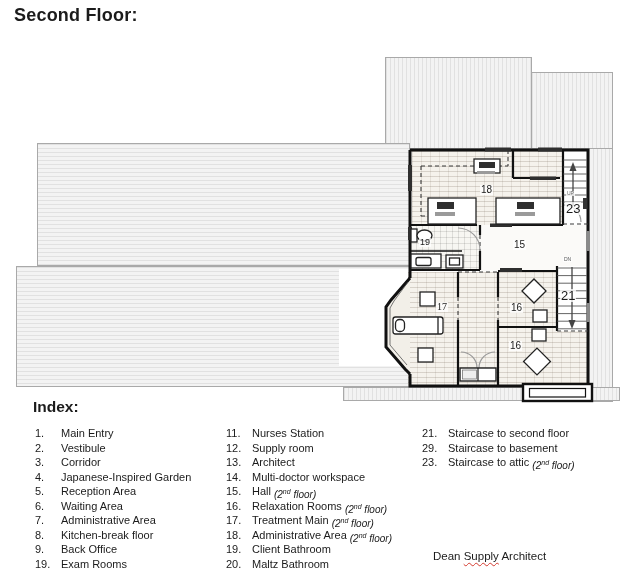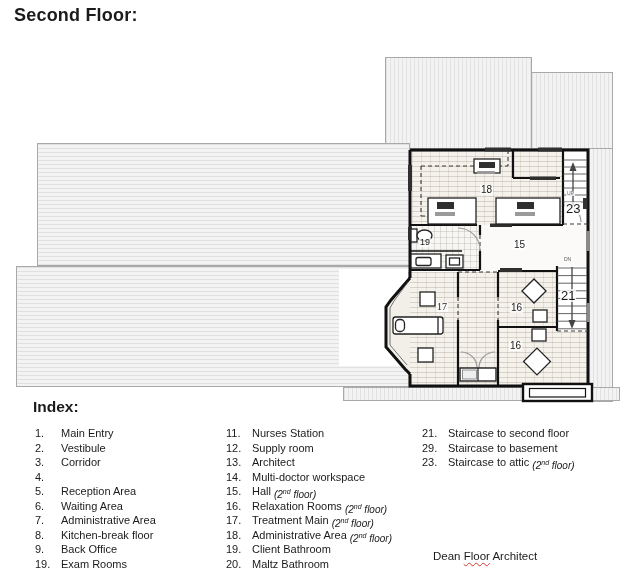--- a/index.html
+++ b/index.html
@@ -196,20 +196,21 @@
       <div class="index-row">
         <span class="idx-num">2.</span>
         <span class="idx-label">Vestibule</span>
       </div>
       <div class="index-row">
         <span class="idx-num">3.</span>
         <span class="idx-label">Corridor</span>
       </div>
       <div class="index-row">
         <span class="idx-num">4.</span>
+        <span class="idx-label">Japanese-Inspired Garden</span>
       </div>
       <div class="index-row">
         <span class="idx-num">5.</span>
         <span class="idx-label">Reception Area</span>
       </div>
       <div class="index-row">
         <span class="idx-num">6.</span>
         <span class="idx-label">Waiting Area</span>
       </div>
       <div class="index-row">
@@ -285,16 +286,16 @@
         <span class="idx-label">Staircase to basement</span>
       </div>
       <div class="index-row">
         <span class="idx-num">23.</span>
         <span class="idx-label">Staircase to attic</span>
         <span class="idx-note"><span>(2</span><span class="sup">nd</span><span> floor)</span></span>
       </div>
     </div>
 
   <div class="footer">
-    <span>Dean </span><span class="misspelled">Floor</span><span> Architect</span>
+    <span>Dean </span><span class="misspelled">Supply</span><span> Architect</span>
   </div>
 
 </div>
 
 </body></html>

